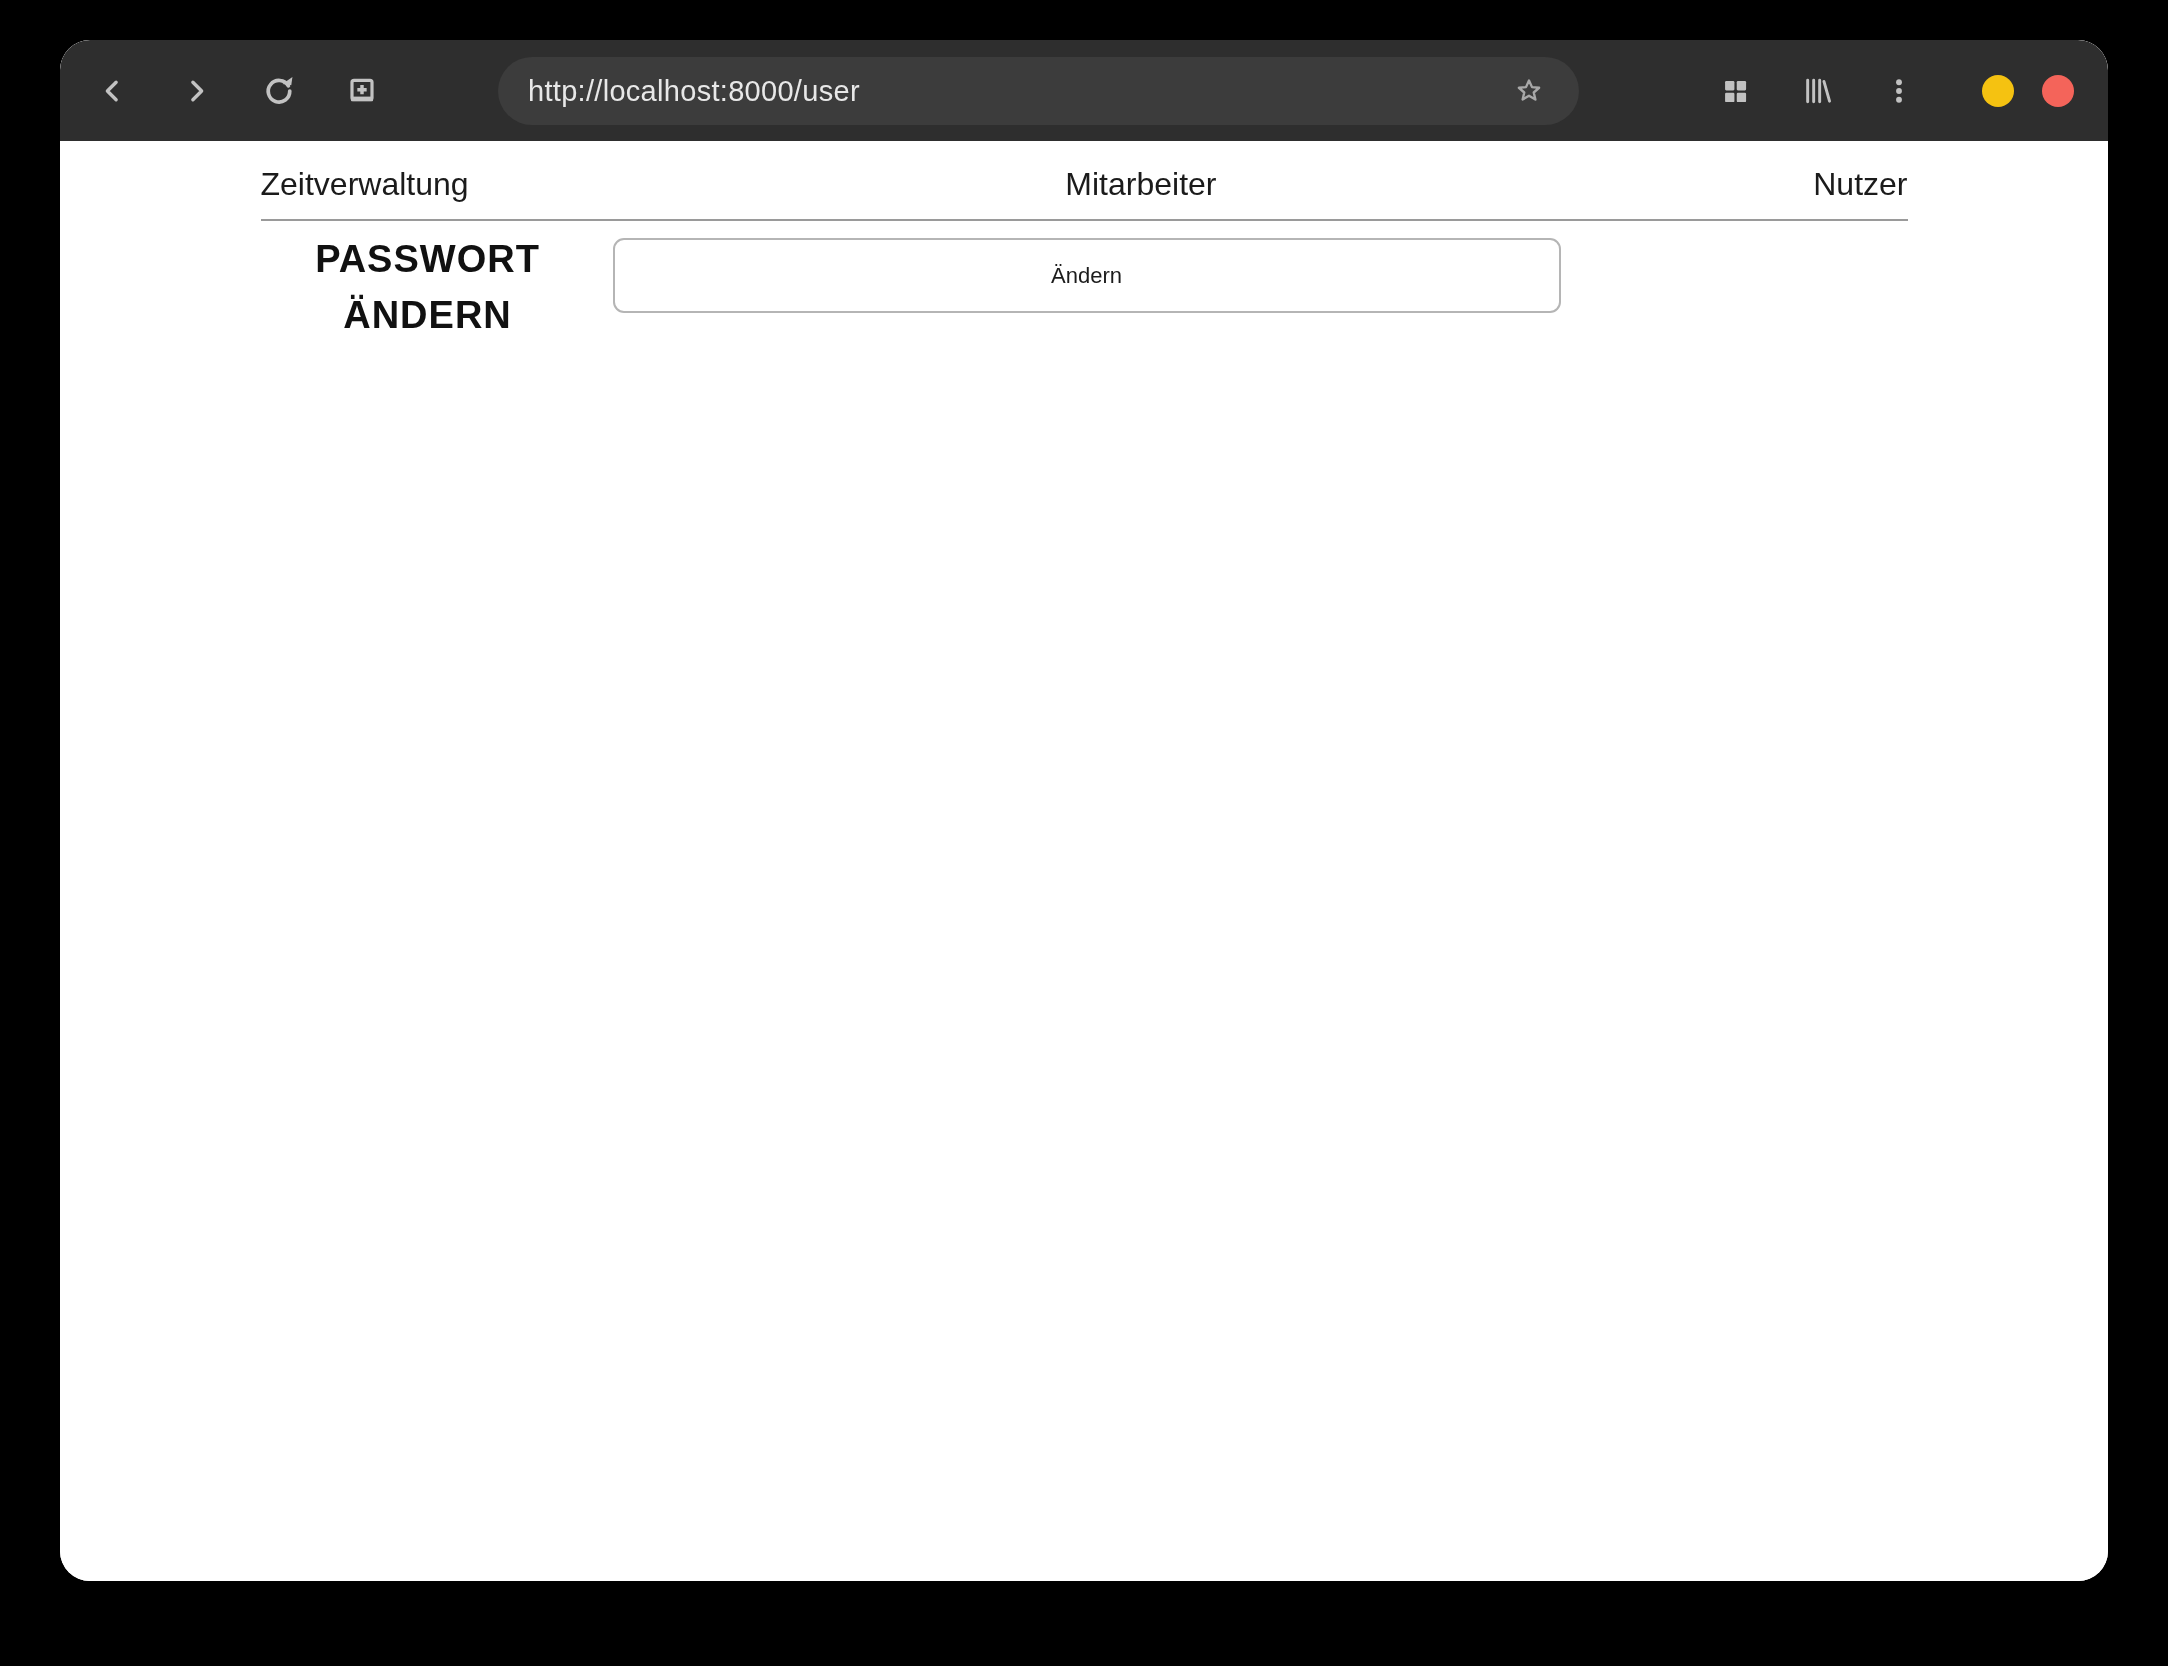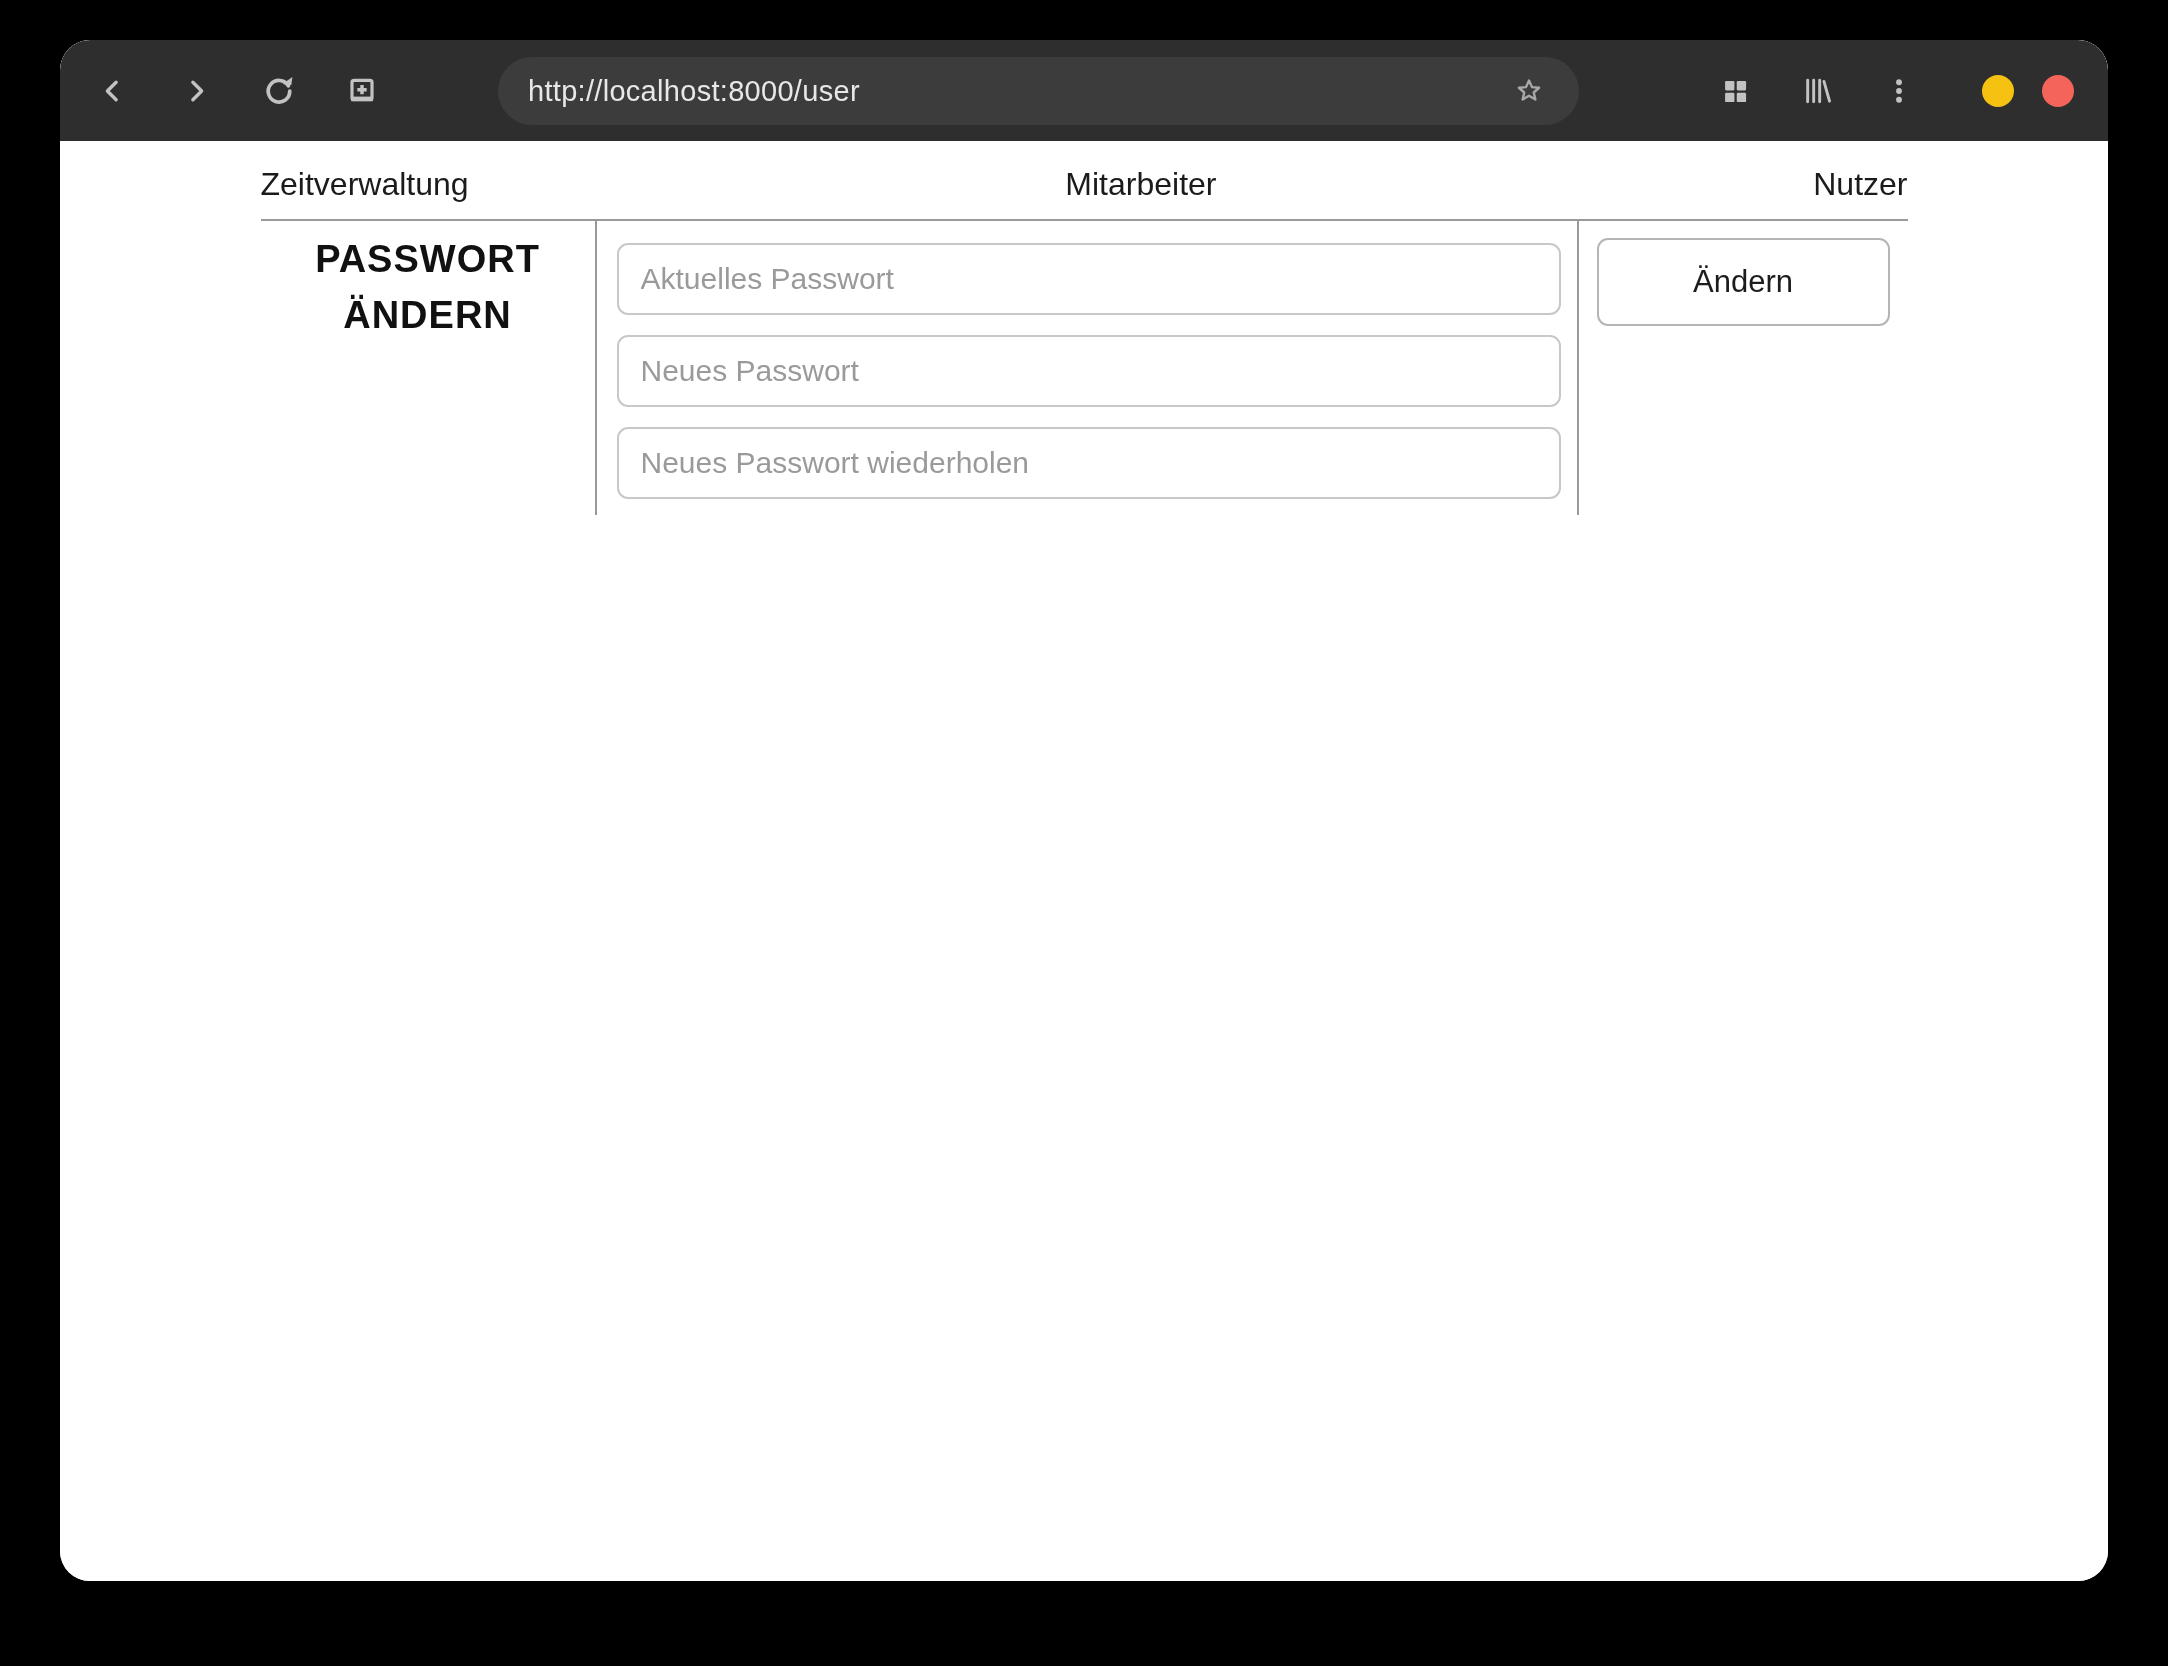--- a/index.html
+++ b/index.html
@@ -105,24 +105,24 @@
     font-family:"Liberation Sans","DejaVu Sans",sans-serif;
     font-size:30px;color:#333;
     padding:0 22px;outline:none;
     width:100%;
   }
   .pw-input::placeholder{color:#9a9a9a;opacity:1;}
   .col-action{
     padding:17px 18px 0 18px;box-sizing:border-box;
   }
   .submit-btn{
-    width:100%;height:88px;
+    width:100%;height:75px;
     background:#fff;border:2px solid #b5b5b5;border-radius:11px;
     font-family:"Liberation Sans","DejaVu Sans",sans-serif;
-    font-size:31px;color:#1c1c1c;
+    font-size:22px;color:#1c1c1c;
     cursor:pointer;
   }
 </style>
 </head>
 <body>
 
 <div class="window">
 
   <div class="toolbar">
 
@@ -196,25 +196,20 @@
       <nav class="site-nav">
         <a href="#">Zeitverwaltung</a>
         <a href="#">Mitarbeiter</a>
         <a href="#">Nutzer</a>
       </nav>
 
       <div class="content-grid">
         <div class="col-heading">
           <h1>PASSWORT ÄNDERN</h1>
         </div>
-        <div class="col-fields">
-          <input type="password" class="pw-input" placeholder="Aktuelles Passwort" style="">
-          <input type="password" class="pw-input" placeholder="Neues Passwort" style="">
-          <input type="password" class="pw-input" placeholder="Neues Passwort wiederholen" style="">
-        </div>
         <div class="col-action">
           <button class="submit-btn">Ändern</button>
         </div>
       </div>
 
     </div>
   </div>
 </div>
 
 </body></html>

